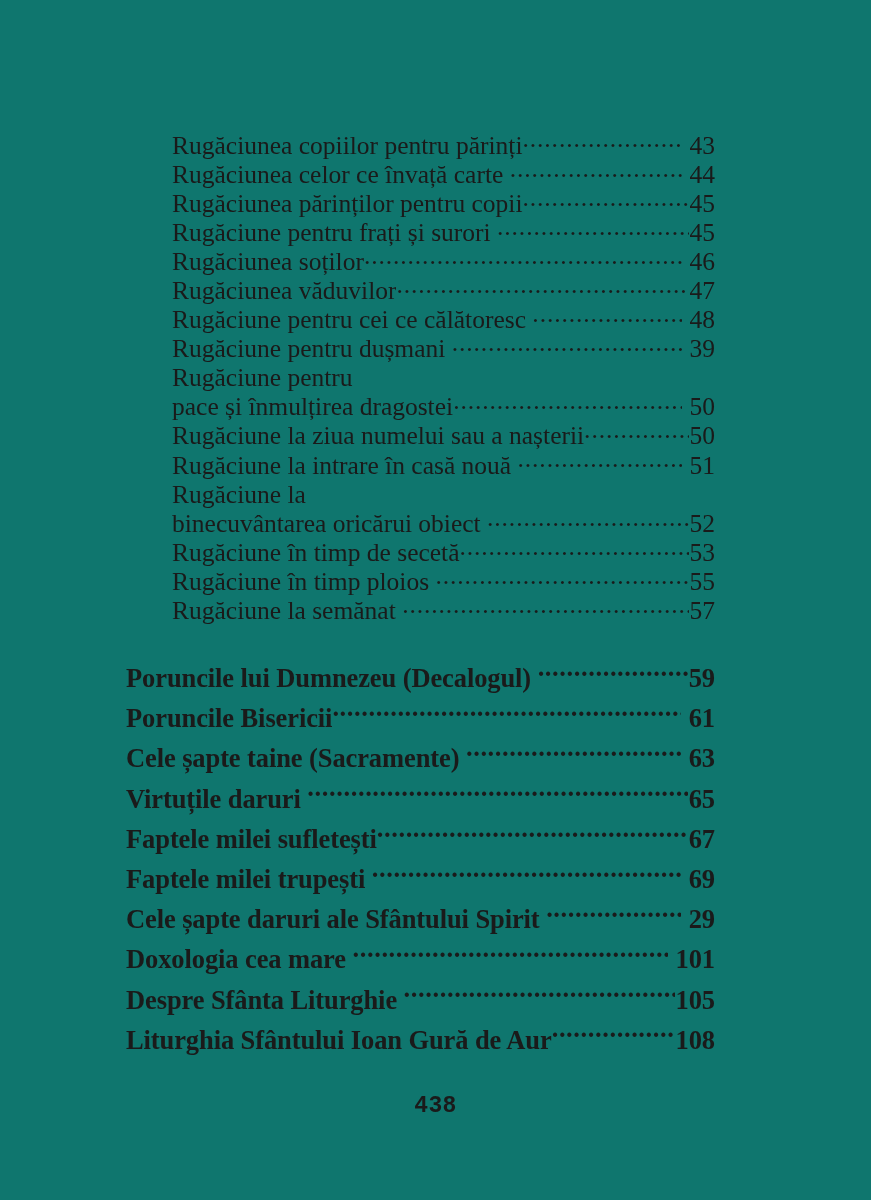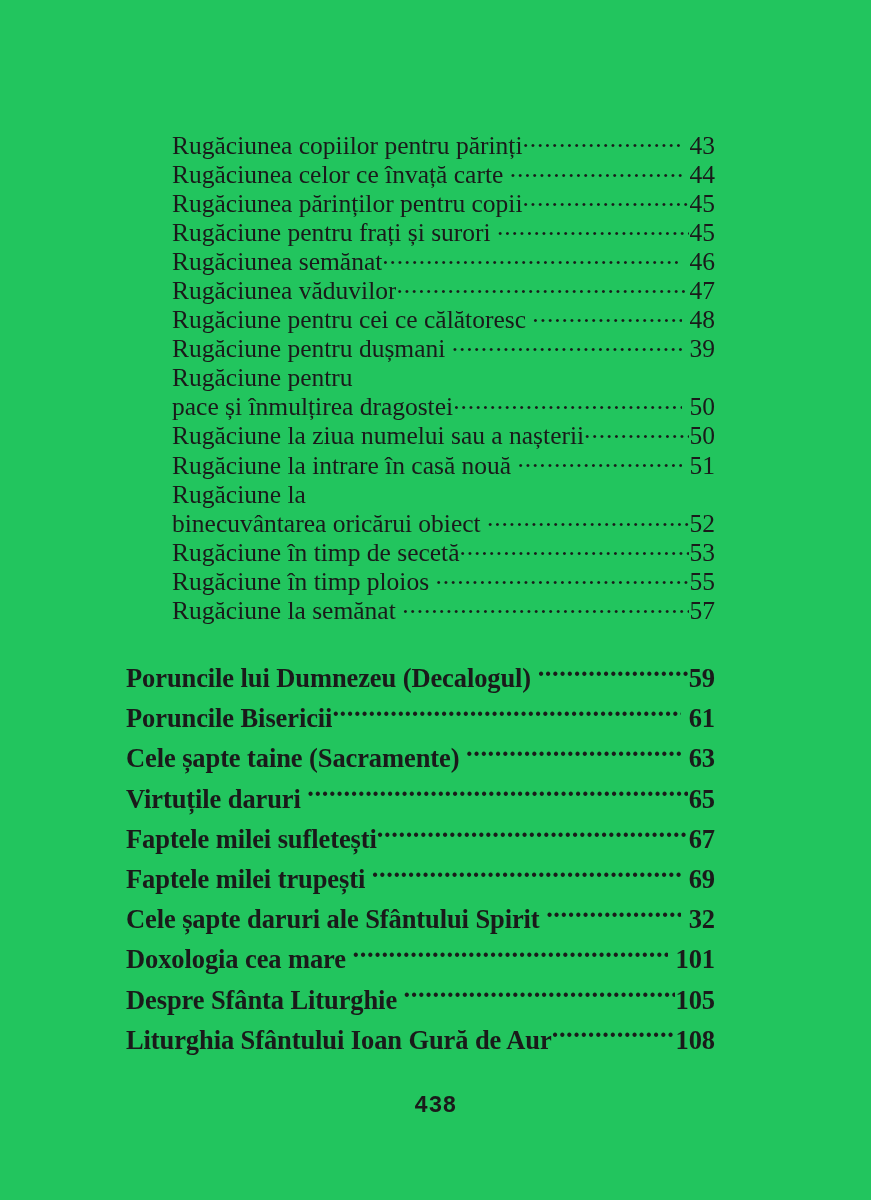--- a/index.html
+++ b/index.html
@@ -13,21 +13,21 @@
     height: 1200px;
     position: relative;
     font-family: "Liberation Serif", "DejaVu Serif", serif;
     color: #1a1a1a;
     overflow: hidden;
   }
 
   .page {
     position: absolute;
     inset: 0;
-    background: #22c55e;
+    background: #0f766e;
   }
 
   
   .toc-minor {
     position: absolute;
     left: 172px;
     right: 156px;   
     top: 128px;
   }
 
@@ -137,21 +137,21 @@
         <span class="title">Rugăciunea părinților pentru copii</span>
         <span class="leader"></span>
         <span class="pageno">45</span>
       </div>
       <div class="entry gap-sp">
         <span class="title">Rugăciune pentru frați și surori</span>
         <span class="leader"></span>
         <span class="pageno">45</span>
       </div>
       <div class="entry sp-num">
-        <span class="title">Rugăciunea semănat</span>
+        <span class="title">Rugăciunea soților</span>
         <span class="leader"></span>
         <span class="pageno">46</span>
       </div>
       <div class="entry">
         <span class="title">Rugăciunea văduvilor</span>
         <span class="leader"></span>
         <span class="pageno">47</span>
       </div>
       <div class="entry gap-sp sp-num">
         <span class="title">Rugăciune pentru cei ce călătoresc</span>
@@ -237,21 +237,21 @@
         <span class="pageno">67</span>
       </div>
       <div class="entry gap-sp sp-num">
         <span class="title">Faptele milei trupești</span>
         <span class="leader"></span>
         <span class="pageno">69</span>
       </div>
       <div class="entry gap-sp sp-num">
         <span class="title">Cele șapte daruri ale Sfântului Spirit</span>
         <span class="leader"></span>
-        <span class="pageno">32</span>
+        <span class="pageno">29</span>
       </div>
       <div class="entry gap-sp sp-num">
         <span class="title">Doxologia cea mare</span>
         <span class="leader"></span>
         <span class="pageno">101</span>
       </div>
       <div class="entry gap-sp">
         <span class="title">Despre Sfânta Liturghie</span>
         <span class="leader"></span>
         <span class="pageno">105</span>

